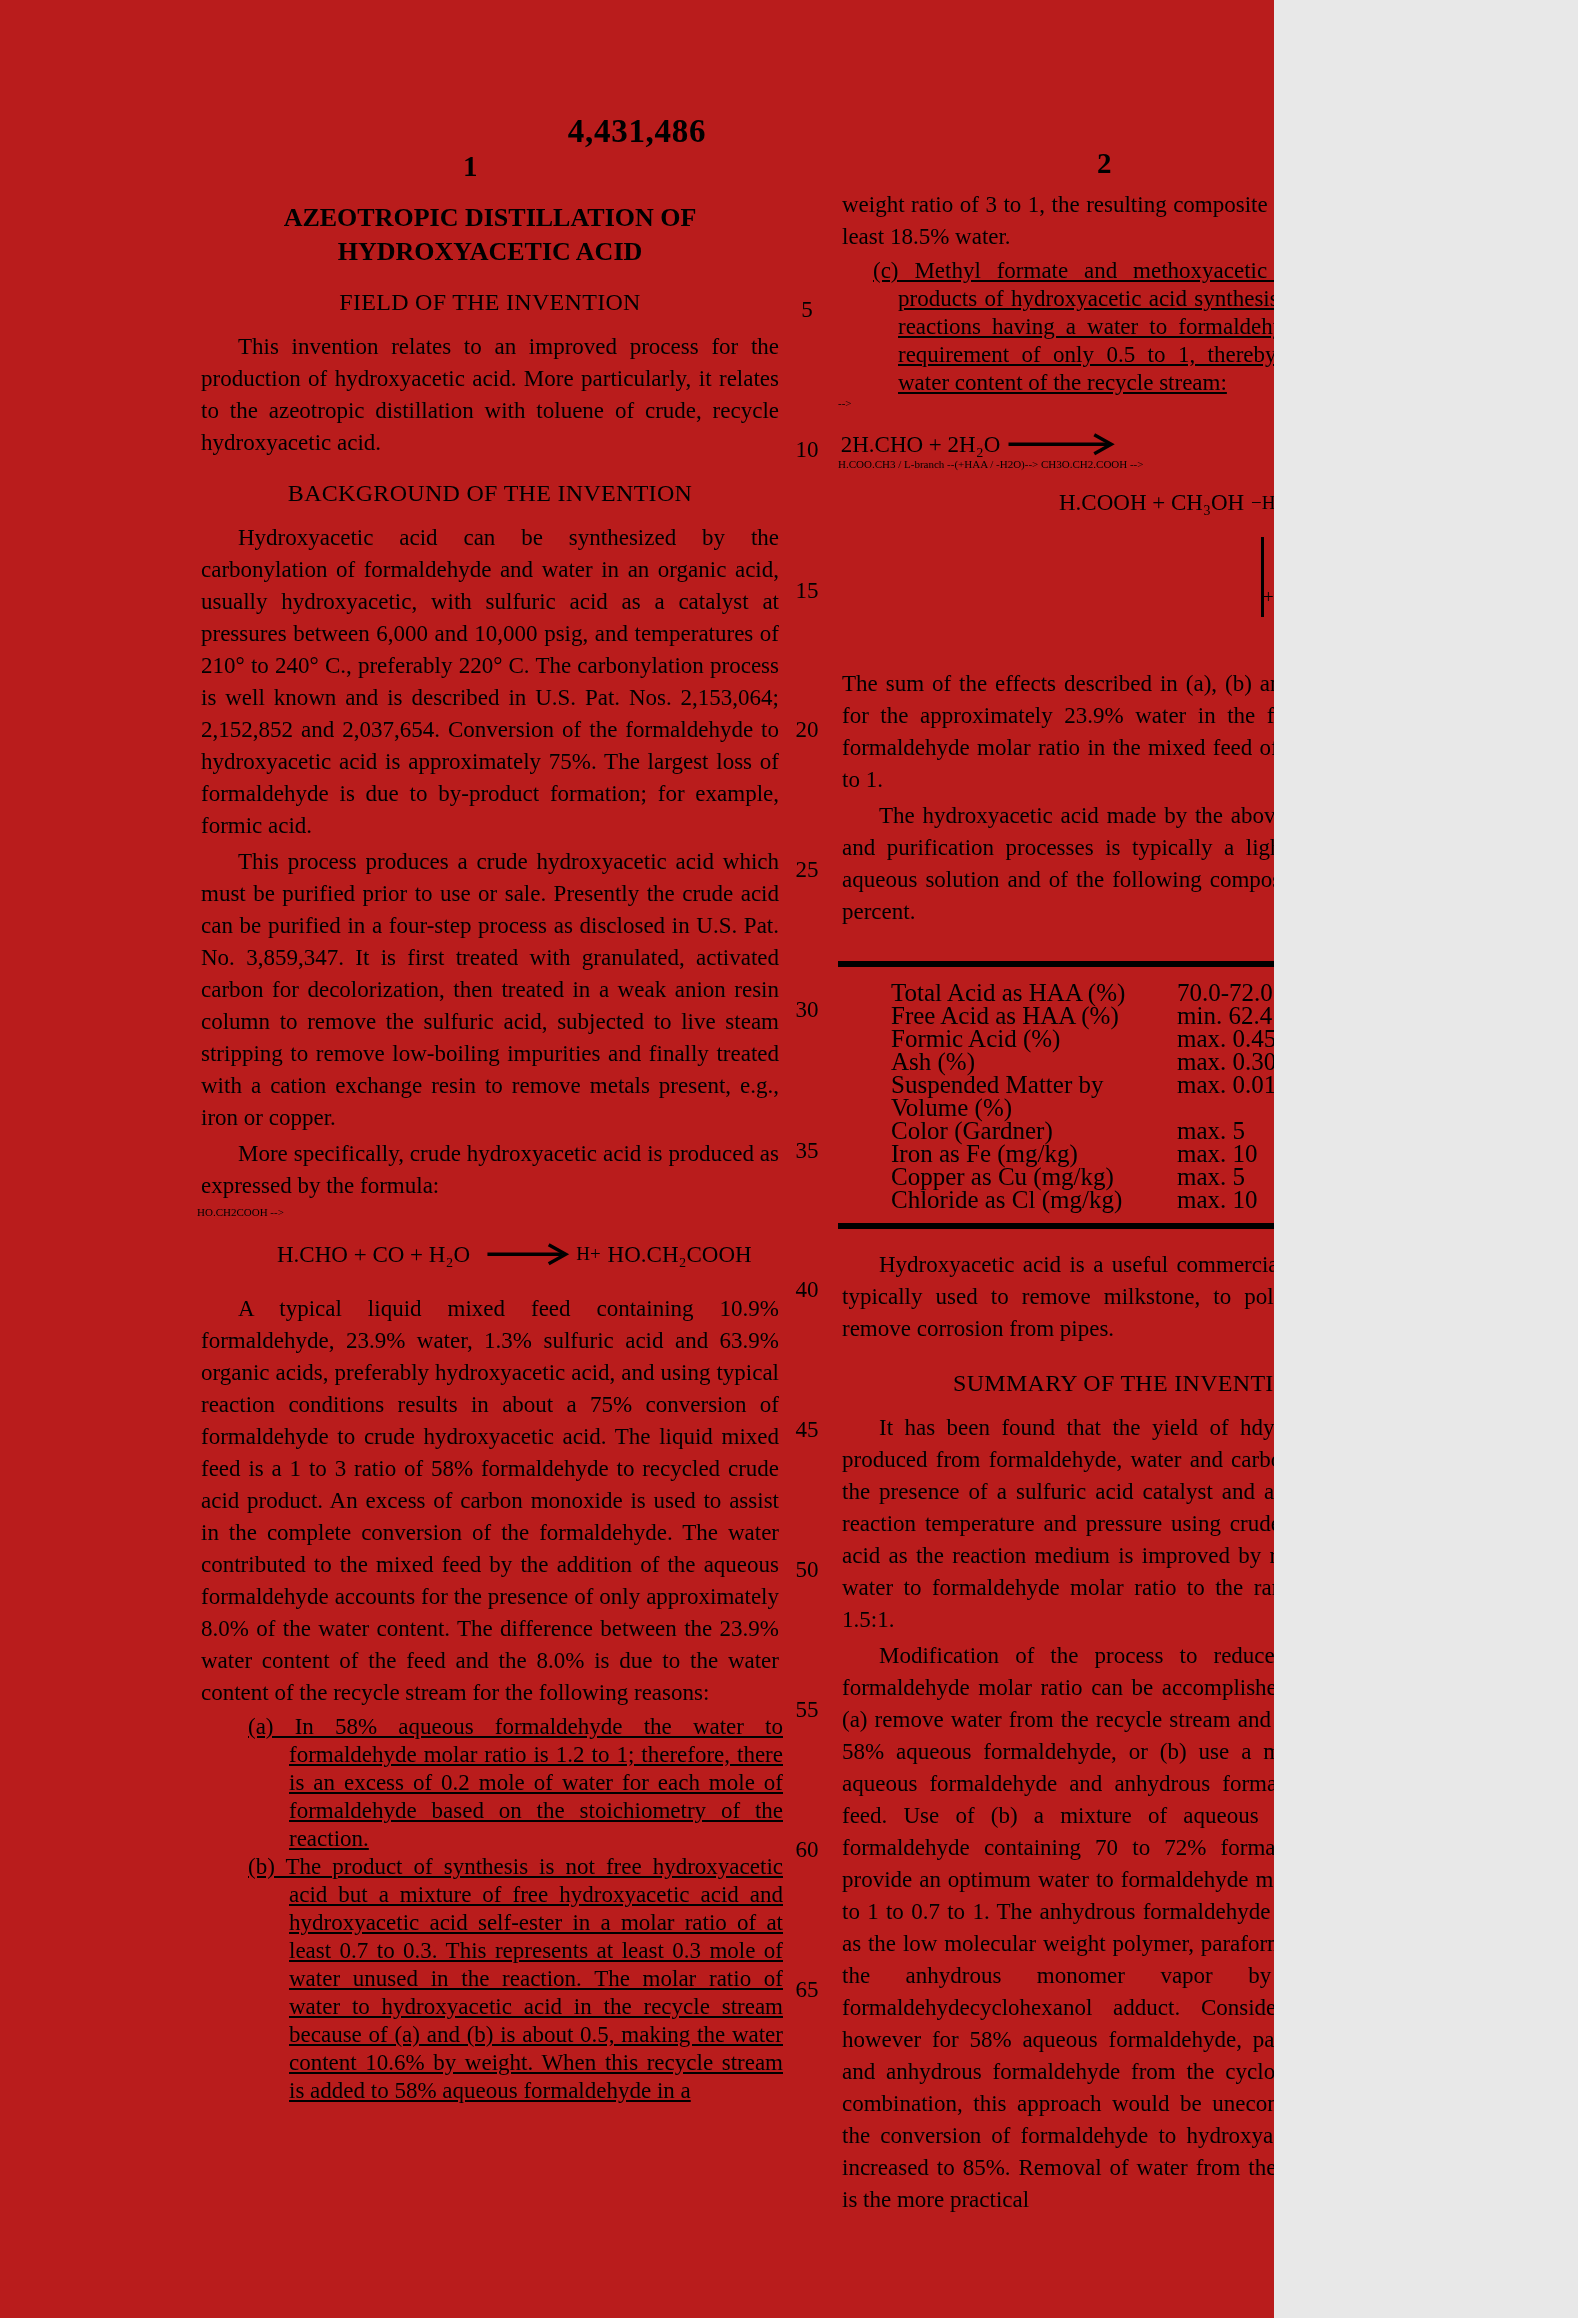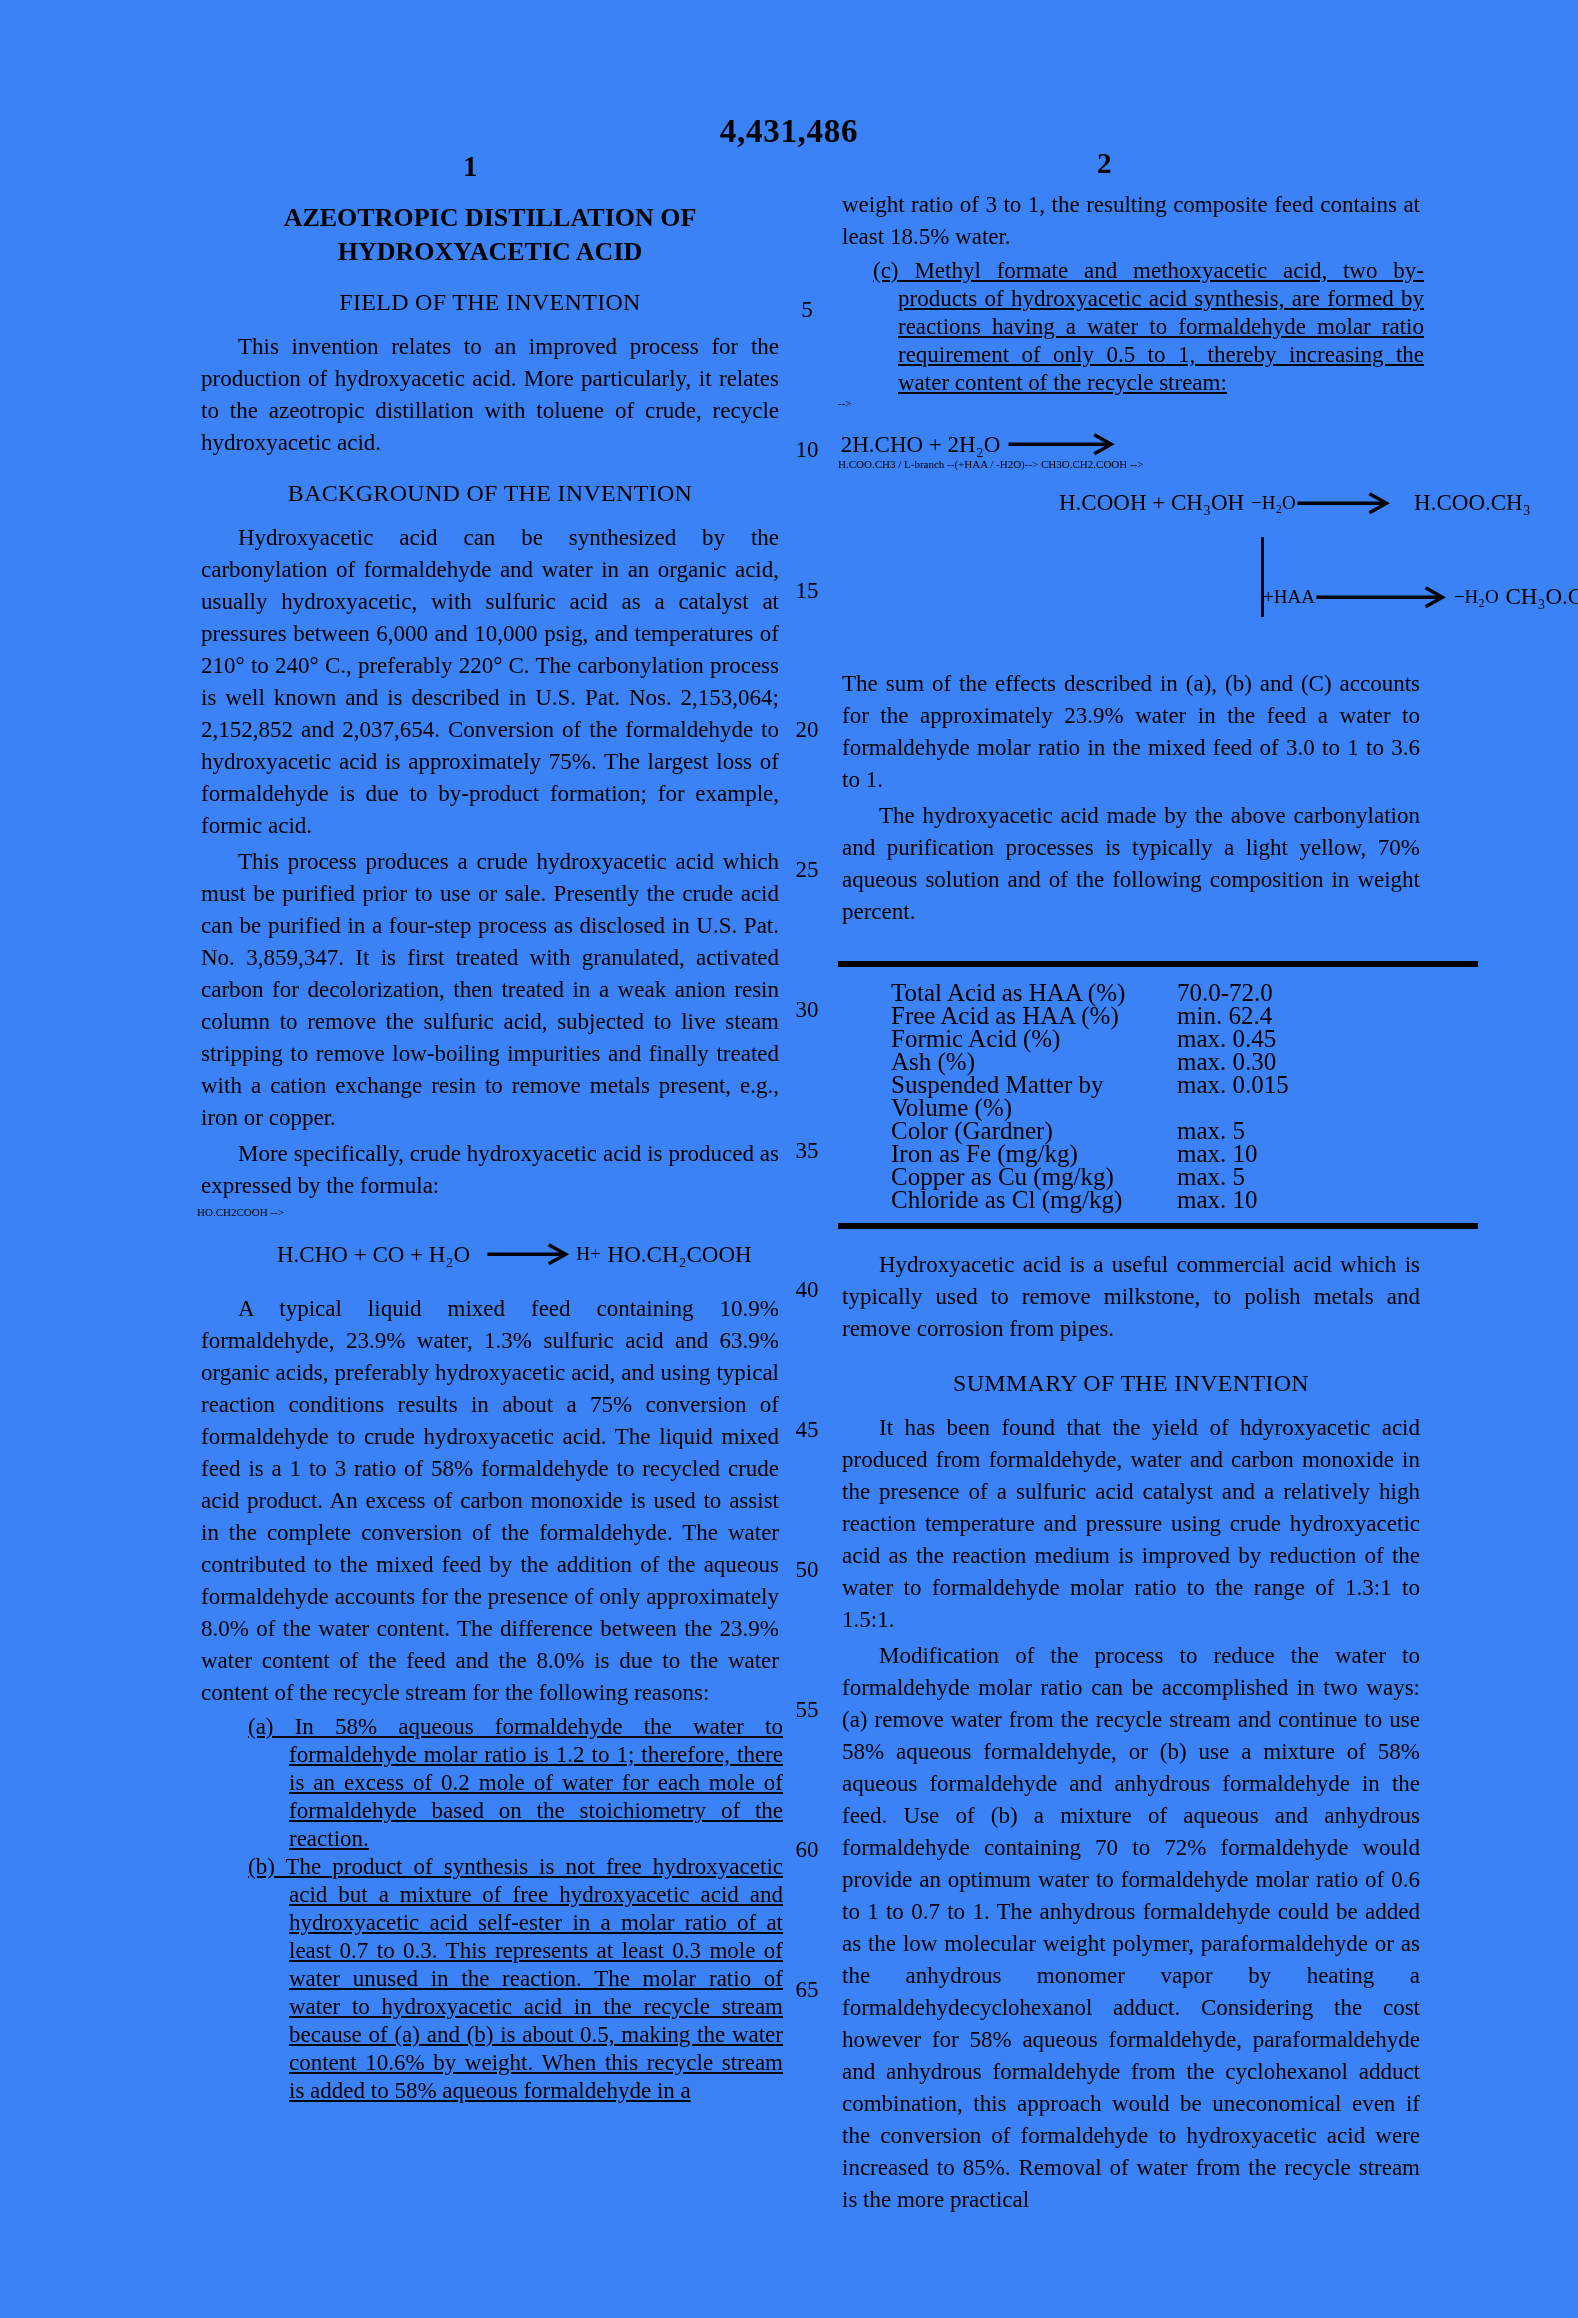--- a/index.html
+++ b/index.html
@@ -1,17 +1,17 @@
 <!DOCTYPE html>
 <html style="font-size:11px"><head>
 <meta charset="utf-8">
 <style>
   html,body{margin:0;padding:0;background:#e8e8e8;}
   .page{
-    position:relative;width:1578px;height:2319px;background:#3b82f6;
+    position:relative;width:1274px;height:2319px;background:#b91c1c;
     font-family:"Liberation Serif","DejaVu Serif",serif;color:#000;overflow:hidden;
   }
   .patent-number{position:absolute;top:113px;left:0;width:100%;text-align:center;
     font-size:33px;font-weight:bold;letter-spacing:0.7px;}
   .pagecol{position:absolute;font-size:29px;font-weight:bold;}
   .pagecol.c1{left:463px;top:150px;}
   .pagecol.c2{left:1097px;top:147px;}
 
   .col{position:absolute;width:586px;}
   .col-left{left:197px;top:201px;}

